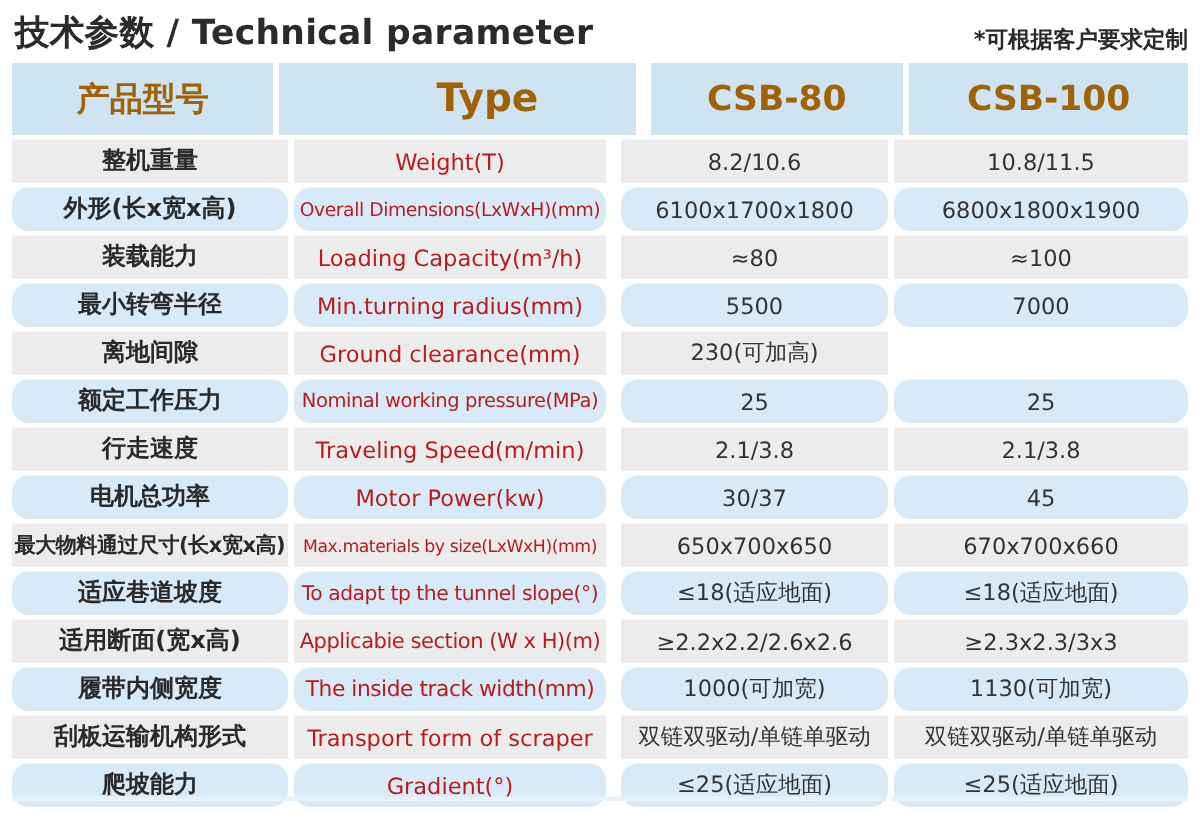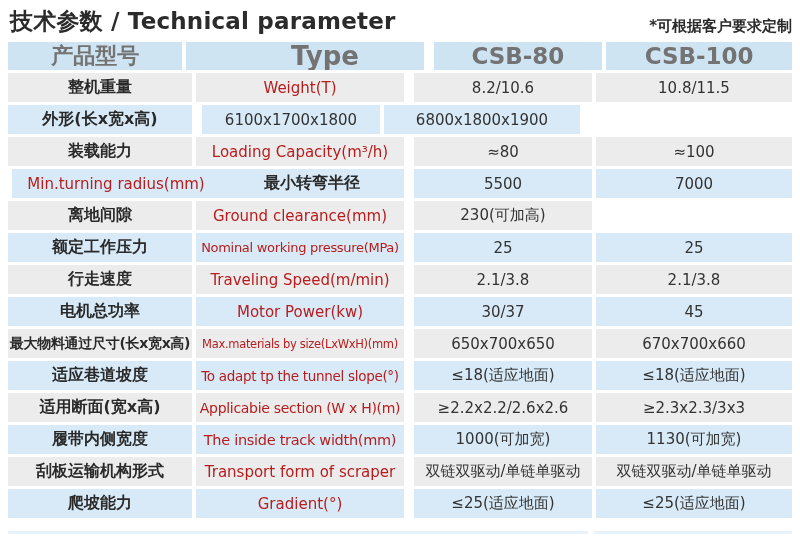--- a/index.html
+++ b/index.html
@@ -22,27 +22,27 @@
   .trow{display:flex;margin-bottom:3px;}
   .cell{
     display:flex;align-items:center;justify-content:center;
     text-align:center;overflow:hidden;
   }
   .cell span{white-space:nowrap;display:inline-block;}
   .c1{width:184px;}
   .c2{width:208px;margin-left:4px;}
   .c3{width:178px;margin-left:10px;}
   .c4{width:196px;margin-left:4px;}
-  .header-row .cell{height:28px;background:var(--header-bg,#cfe4f2);color:#737373;}
+  .header-row .cell{height:48px;background:var(--header-bg,#cfe4f2);color:#a16207;}
   .header-row .c1{font-size:22px;font-weight:700;}
   .header-row .c2{font-size:26px;font-weight:700;padding-left:40px;}
   .header-row .c3,.header-row .c4{font-size:23px;font-weight:700;}
   .data-row .cell{height:29px;}
   .data-row.gray .cell{background:var(--row-gray,#ececec);}
-  .data-row.blue .cell{background:var(--row-blue,#d8eaf7);}
+  .data-row.blue .cell{background:var(--row-blue,#d8eaf7);border-radius:11px;}
   .data-row .c1{font-size:16px;font-weight:700;color:#2a2a2a;}
   .data-row .c2{font-size:15px;font-weight:400;color:#b91c1c;}
   .data-row .c3,.data-row .c4{font-size:15px;font-weight:400;color:#333333;}
   .bottom-edge{
     position:absolute;height:3px;background:#e7f2fa;border-radius:1px;
   }
 </style>
 </head>
 <body>
 
@@ -81,20 +81,23 @@
           </div>
     <div class="cell c4">
             <span>10.8/11.5</span>
           </div>
   </div>
 
   <div class="trow data-row blue">
     <div class="cell c1">
             <span>外形(长x宽x高)</span>
           </div>
+    <div class="cell c2">
+            <span style="font-size: 12.5px; letter-spacing: -0.3px;">Overall Dimensions(LxWxH)(mm)</span>
+          </div>
     <div class="cell c3">
             <span>6100x1700x1800</span>
           </div>
     <div class="cell c4">
             <span>6800x1800x1900</span>
           </div>
   </div>
 
   <div class="trow data-row gray">
     <div class="cell c1">
@@ -105,25 +108,25 @@
           </div>
     <div class="cell c3">
             <span>≈80</span>
           </div>
     <div class="cell c4">
             <span>≈100</span>
           </div>
   </div>
 
   <div class="trow data-row blue">
+    <div class="cell c1">
+            <span>最小转弯半径</span>
+          </div>
     <div class="cell c2">
             <span>Min.turning radius(mm)</span>
-          </div>
-    <div class="cell c1">
-            <span>最小转弯半径</span>
           </div>
     <div class="cell c3">
             <span>5500</span>
           </div>
     <div class="cell c4">
             <span>7000</span>
           </div>
   </div>
 
   <div class="trow data-row gray">

